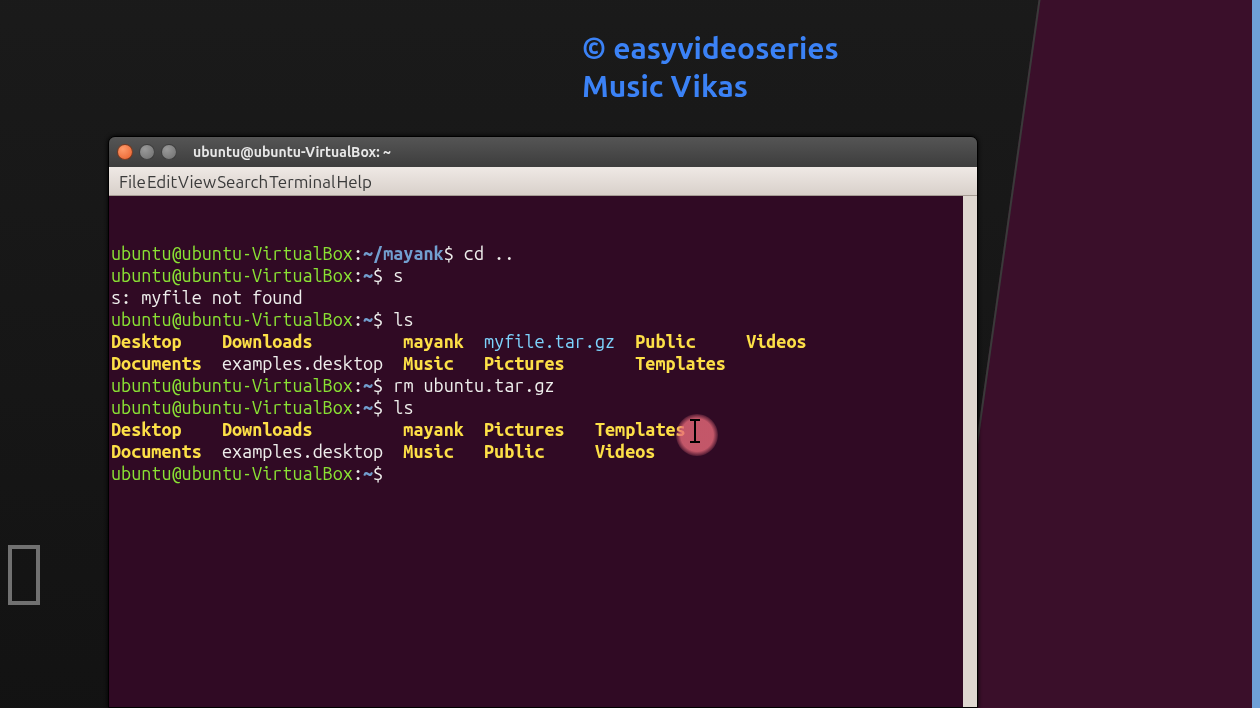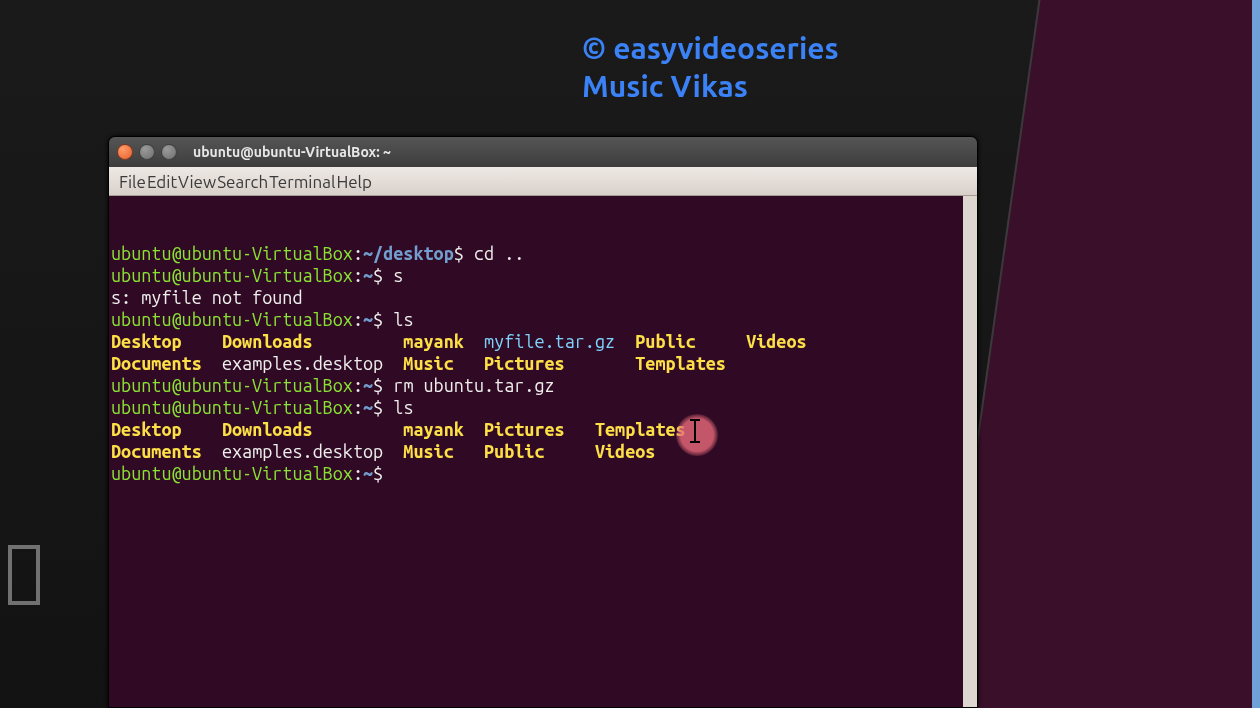--- a/index.html
+++ b/index.html
@@ -61,21 +61,21 @@
     <div class="menubar">
       <span>File</span>
       <span>Edit</span>
       <span>View</span>
       <span>Search</span>
       <span>Terminal</span>
       <span>Help</span>
     </div>
     <div class="termbody">
       <div class="scrollbar"></div>
-<div class="termtext"><span class="pr-u">ubuntu@ubuntu-VirtualBox</span><span>:</span><span class="pr-p">~/desktop</span><span>$</span> <span>cd ..</span>
+<div class="termtext"><span class="pr-u">ubuntu@ubuntu-VirtualBox</span><span>:</span><span class="pr-p">~/mayank</span><span>$</span> <span>cd ..</span>
 <span class="pr-u">ubuntu@ubuntu-VirtualBox</span><span>:</span><span class="pr-p">~</span><span>$</span> <span>s</span>
 <span>s: myfile not found</span>
 <span class="pr-u">ubuntu@ubuntu-VirtualBox</span><span>:</span><span class="pr-p">~</span><span>$</span> <span>ls</span>
 <span class="dir">Desktop</span>    <span class="dir">Downloads</span>         <span class="dir">mayank</span>  <span class="arc">myfile.tar.gz</span>  <span class="dir">Public</span>     <span class="dir">Videos</span>
 <span class="dir">Documents</span>  <span>examples.desktop</span>  <span class="dir">Music</span>   <span class="dir">Pictures</span>       <span class="dir">Templates</span>
 <span class="pr-u">ubuntu@ubuntu-VirtualBox</span><span>:</span><span class="pr-p">~</span><span>$</span> <span>rm ubuntu.tar.gz</span>
 <span class="pr-u">ubuntu@ubuntu-VirtualBox</span><span>:</span><span class="pr-p">~</span><span>$</span> <span>ls</span>
 <span class="dir">Desktop</span>    <span class="dir">Downloads</span>         <span class="dir">mayank</span>  <span class="dir">Pictures</span>   <span class="dir">Templates</span>
 <span class="dir">Documents</span>  <span>examples.desktop</span>  <span class="dir">Music</span>   <span class="dir">Public</span>     <span class="dir">Videos</span>
 <span class="pr-u">ubuntu@ubuntu-VirtualBox</span><span>:</span><span class="pr-p">~</span><span>$</span> </div>

